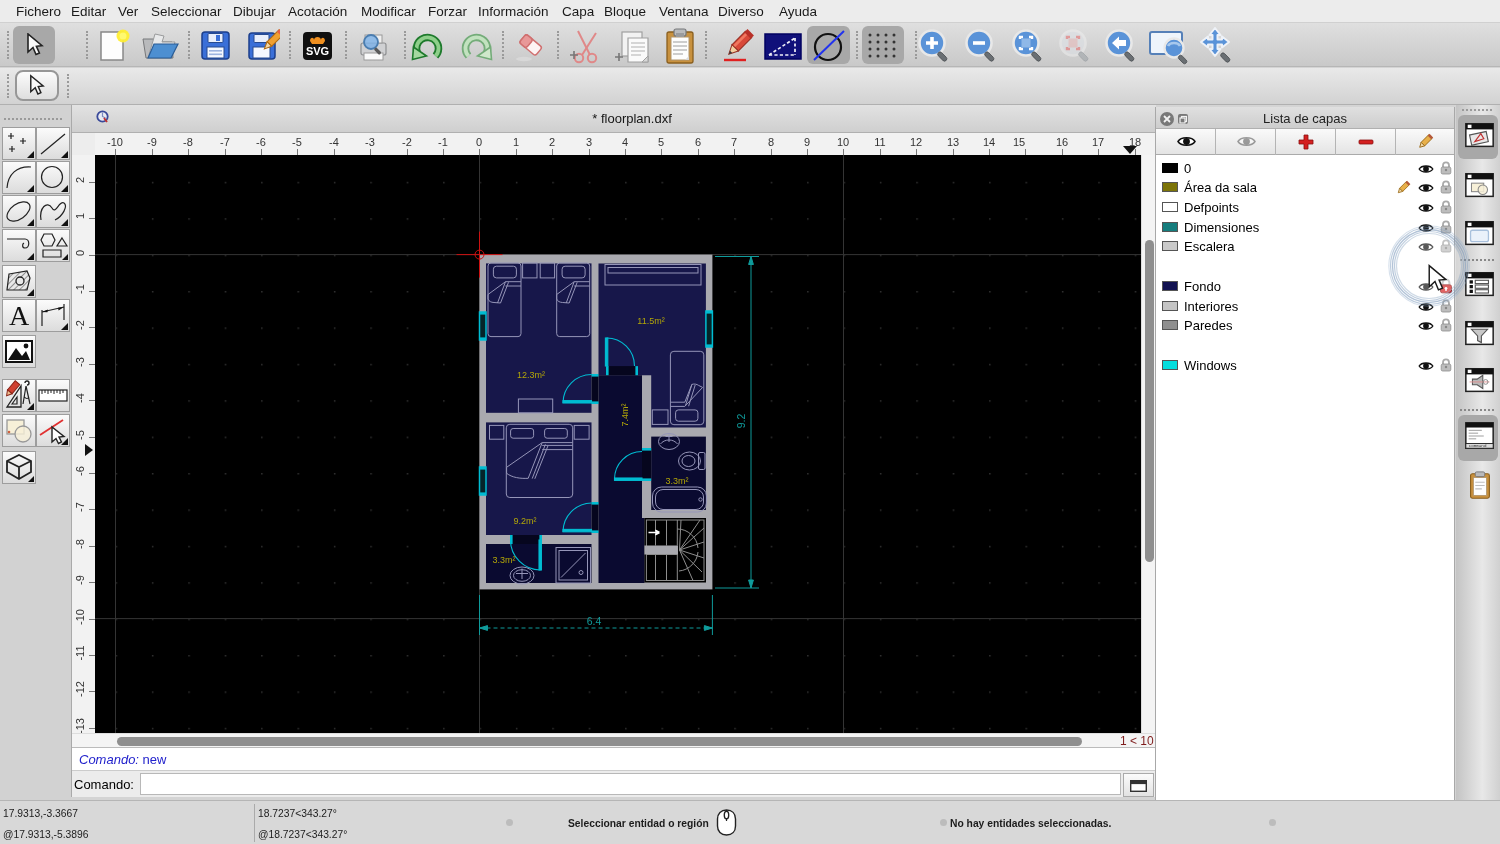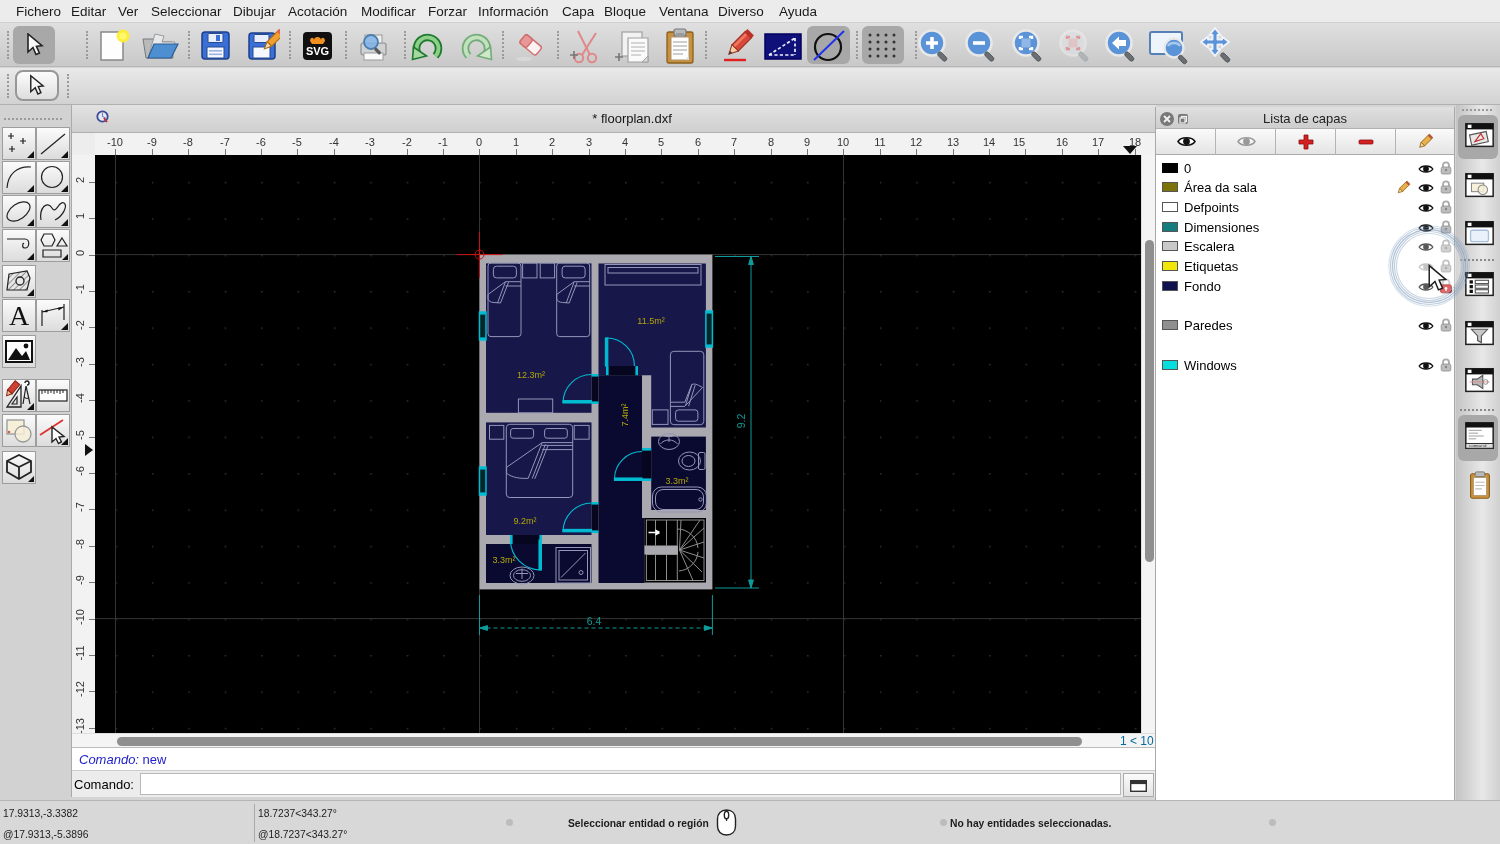--- a/index.html
+++ b/index.html
@@ -670,21 +670,21 @@
       <line x1="361.5" y1="99.6" x2="407.5" y2="99.6"></line>
       <line x1="384.5" y1="76.6" x2="384.5" y2="122.6"></line>
       </g>
       </svg>
     </div>
     <div id="vscroll" class="abs">
         <div class="abs" style="left:3px;top:85px;width:9px;height:322px;background:#8f8f8f;border-radius:5px;"></div>
       </div>
     <div id="hscroll" class="abs">
       <div class="abs" style="left:45px;top:3px;width:965px;height:9px;background:#8f8f8f;border-radius:5px;"></div>
-      <span class="abs" style="left:1048px;top:0px;width:34px;font-size:12px;color:#0369a1;">1 &lt; 10</span>
+      <span class="abs" style="left:1048px;top:0px;width:34px;font-size:12px;color:#7f1d1d;">1 &lt; 10</span>
     </div>
     <div id="cmdhist" class="abs">
         <span style="position:absolute;left:7px;top:4px;color:#2222cc;"><i>Comando:</i> new</span>
       </div>
     <div id="cmdrow" class="abs">
       <span style="position:absolute;left:2px;top:6px;color:#000;">Comando:</span>
       <div class="abs" style="left:68px;top:2px;width:981px;height:22px;background:#fff;border:1px solid #b8b8b8;"></div>
       <div class="abs" style="left:1051px;top:2px;width:31px;height:24px;background:linear-gradient(#fbfbfb,#e2e2e2);border:1px solid #aaa;">
         <svg class="abs" style="left:6px;top:6px" width="17" height="12" viewBox="0 0 17 12">
             <rect x="0.7" y="0.7" width="15.6" height="10.6" fill="#fff" stroke="#333" stroke-width="1.4"></rect>
@@ -803,45 +803,45 @@
           <svg style="position:absolute;left:262px;top:5px" width="16" height="12" viewBox="0 0 19 15" opacity="1">
             <path d="M1,7.5 C4,2.5 15,2.5 18,7.5 C15,12.5 4,12.5 1,7.5 Z" fill="#fff" stroke="#111" stroke-width="1.8"></path>
             <circle cx="9.5" cy="7.5" r="3.6" fill="#111"></circle>
           </svg>
           <svg style="position:absolute;left:284px;top:3px" width="12" height="14" viewBox="0 0 12 14">
             <path d="M3,6 V4.5 a3,3.2 0 0 1 6,0 V6" fill="none" stroke="#aaa" stroke-width="1.8"></path>
             <rect x="1.2" y="6" width="9.6" height="7" rx="1.5" fill="#bdbdbd" stroke="#8e8e8e" stroke-width="0.8"></rect>
             <circle cx="6" cy="9" r="1.2" fill="#888"></circle>
           </svg>
         </div>
-      <div class="lrow" style="top:101.1px">
-          <div class="swatch" style="background:#f0e60a;border-color:#555"></div>
-          <span class="lname">Etiquetas</span>
-          <svg style="position:absolute;left:262px;top:5px" width="16" height="12" viewBox="0 0 19 15" opacity="0.35">
-            <path d="M1,7.5 C4,2.5 15,2.5 18,7.5 C15,12.5 4,12.5 1,7.5 Z" fill="#fff" stroke="#111" stroke-width="1.8"></path>
-            <circle cx="9.5" cy="7.5" r="3.6" fill="#111"></circle>
-          </svg>
-          <svg style="position:absolute;left:284px;top:3px" width="12" height="14" viewBox="0 0 12 14">
-            <path d="M3,6 V4.5 a3,3.2 0 0 1 6,0 V6" fill="none" stroke="#aaa" stroke-width="1.8"></path>
-            <rect x="1.2" y="6" width="9.6" height="7" rx="1.5" fill="#bdbdbd" stroke="#8e8e8e" stroke-width="0.8"></rect>
-            <circle cx="6" cy="9" r="1.2" fill="#888"></circle>
-          </svg>
-        </div>
       <div class="lrow" style="top:120.8px">
           <div class="swatch" style="background:#111150;border-color:#555"></div>
           <span class="lname">Fondo</span>
           <svg style="position:absolute;left:262px;top:5px" width="16" height="12" viewBox="0 0 19 15" opacity="1">
             <path d="M1,7.5 C4,2.5 15,2.5 18,7.5 C15,12.5 4,12.5 1,7.5 Z" fill="#fff" stroke="#111" stroke-width="1.8"></path>
             <circle cx="9.5" cy="7.5" r="3.6" fill="#111"></circle>
           </svg>
           <svg style="position:absolute;left:283px;top:2px" width="14" height="16" viewBox="0 0 12 14">
             <path d="M3,6 V4.5 a3,3.2 0 0 1 6,0 V6" fill="none" stroke="#b8b8b8" stroke-width="1.8"></path>
             <rect x="1.2" y="6" width="9.6" height="7" rx="1.5" fill="#d42020" stroke="#8a1010" stroke-width="0.8"></rect>
             <circle cx="6" cy="9" r="1.2" fill="#fff"></circle>
             <rect x="5.4" y="9" width="1.2" height="2.4" fill="#fff"></rect>
+          </svg>
+        </div>
+      <div class="lrow" style="top:140.5px">
+          <div class="swatch" style="background:#c4c4c4;border-color:#555"></div>
+          <span class="lname">Interiores</span>
+          <svg style="position:absolute;left:262px;top:5px" width="16" height="12" viewBox="0 0 19 15" opacity="1">
+            <path d="M1,7.5 C4,2.5 15,2.5 18,7.5 C15,12.5 4,12.5 1,7.5 Z" fill="#fff" stroke="#111" stroke-width="1.8"></path>
+            <circle cx="9.5" cy="7.5" r="3.6" fill="#111"></circle>
+          </svg>
+          <svg style="position:absolute;left:284px;top:3px" width="12" height="14" viewBox="0 0 12 14">
+            <path d="M3,6 V4.5 a3,3.2 0 0 1 6,0 V6" fill="none" stroke="#aaa" stroke-width="1.8"></path>
+            <rect x="1.2" y="6" width="9.6" height="7" rx="1.5" fill="#bdbdbd" stroke="#8e8e8e" stroke-width="0.8"></rect>
+            <circle cx="6" cy="9" r="1.2" fill="#888"></circle>
           </svg>
         </div>
       <div class="lrow" style="top:160.2px">
           <div class="swatch" style="background:#8f8f8f;border-color:#555"></div>
           <span class="lname">Paredes</span>
           <svg style="position:absolute;left:262px;top:5px" width="16" height="12" viewBox="0 0 19 15" opacity="1">
             <path d="M1,7.5 C4,2.5 15,2.5 18,7.5 C15,12.5 4,12.5 1,7.5 Z" fill="#fff" stroke="#111" stroke-width="1.8"></path>
             <circle cx="9.5" cy="7.5" r="3.6" fill="#111"></circle>
           </svg>
           <svg style="position:absolute;left:284px;top:3px" width="12" height="14" viewBox="0 0 12 14">
@@ -934,21 +934,21 @@
     <svg class="rbtn" style="top:365px" viewBox="0 0 35 34">
         <rect x="8" y="4" width="20" height="26" rx="2" fill="#c8913e" stroke="#8a5f1e" stroke-width="1.2"></rect>
         <rect x="11" y="8" width="14" height="19" fill="#fdfdfd" stroke="#b0946a" stroke-width="0.9"></rect>
         <rect x="13" y="2" width="10" height="5" rx="1.5" fill="#b9babc" stroke="#77787a" stroke-width="1"></rect>
         <g stroke="#bdbdbd" stroke-width="1.2">
           <path d="M13,13 L23,13 M13,16.5 L23,16.5 M13,20 L20,20"></path>
         </g>
       </svg>
   </div>
   <div id="statusbar" class="abs">
-    <span class="abs" style="left:3px;top:7px;">17.9313,-3.3382</span>
+    <span class="abs" style="left:3px;top:7px;">17.9313,-3.3667</span>
     <span class="abs" style="left:3px;top:28px;">@17.9313,-5.3896</span>
     <div class="abs" style="left:254px;top:3px;width:1px;height:38px;background:#aaa;"></div>
     <span class="abs" style="left:258px;top:7px;">18.7237&lt;343.27°</span>
     <span class="abs" style="left:258px;top:28px;">@18.7237&lt;343.27°</span>
     <div class="abs" style="left:506px;top:18px;width:7px;height:7px;border-radius:50%;background:#bcbcbc;"></div>
     <span class="abs" style="left:568px;top:17px;font-weight:bold;font-size:10.3px;">Seleccionar entidad o región</span>
     <svg class="abs" style="left:716px;top:8px" width="21" height="27" viewBox="0 0 21 27">
         <path d="M10.5,1 C16,1 19.5,4.5 19.5,10 L19.5,17 C19.5,22.5 16,26 10.5,26 C5,26 1.5,22.5 1.5,17 L1.5,10 C1.5,4.5 5,1 10.5,1 Z" fill="#fff" stroke="#222" stroke-width="1.4"></path>
         <line x1="10.5" y1="1" x2="10.5" y2="12" stroke="#222" stroke-width="1.2"></line>
         <ellipse cx="10.5" cy="6" rx="2.2" ry="3.8" fill="#fff" stroke="#222" stroke-width="1.4"></ellipse>

